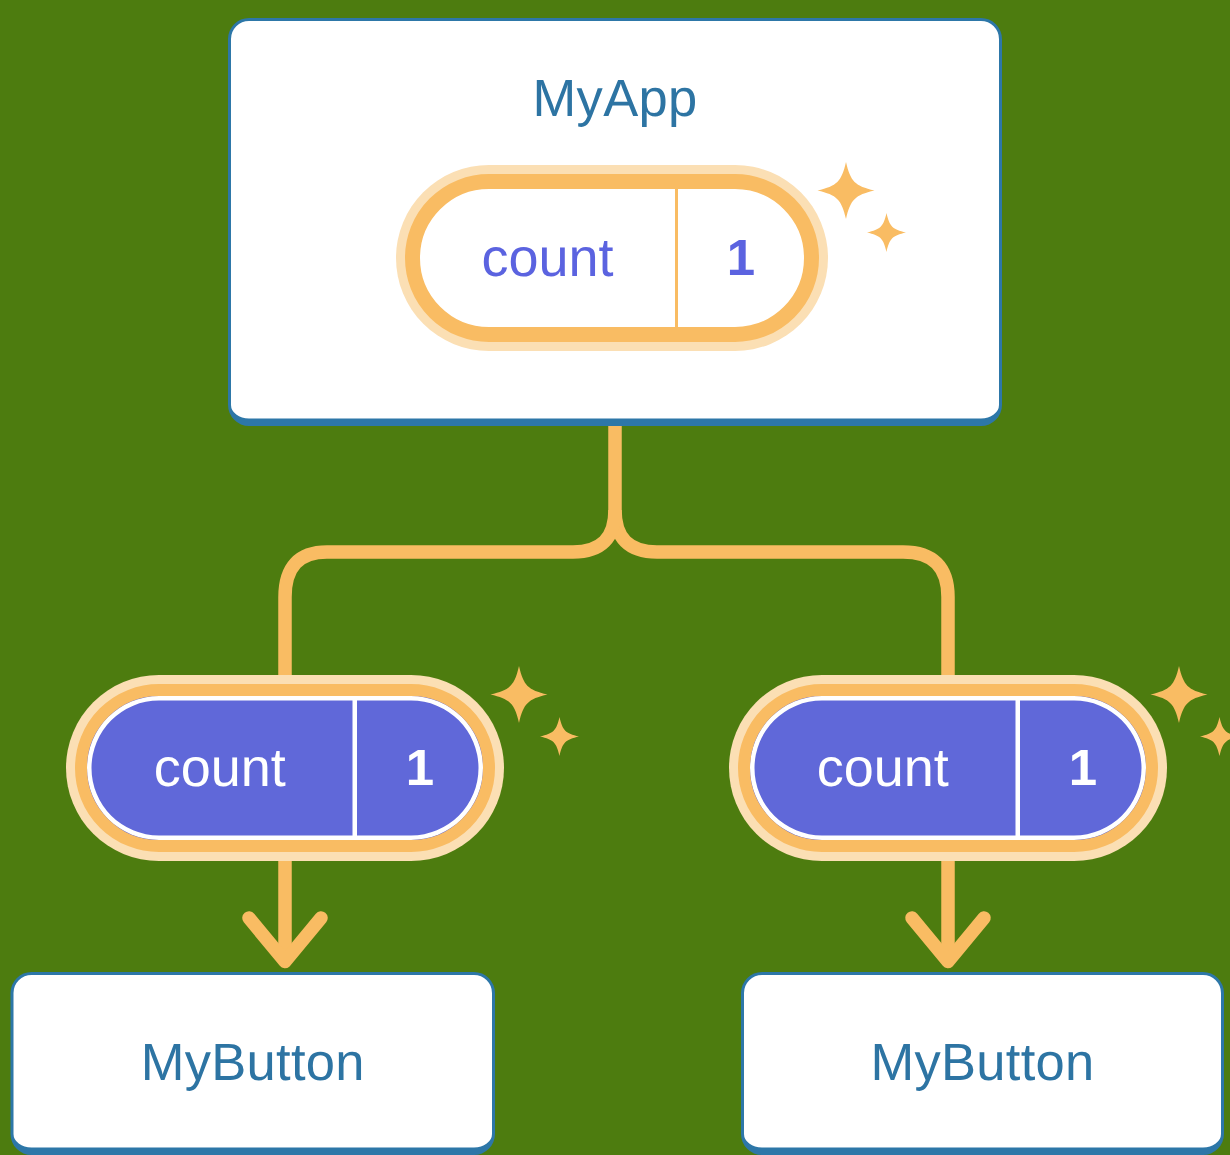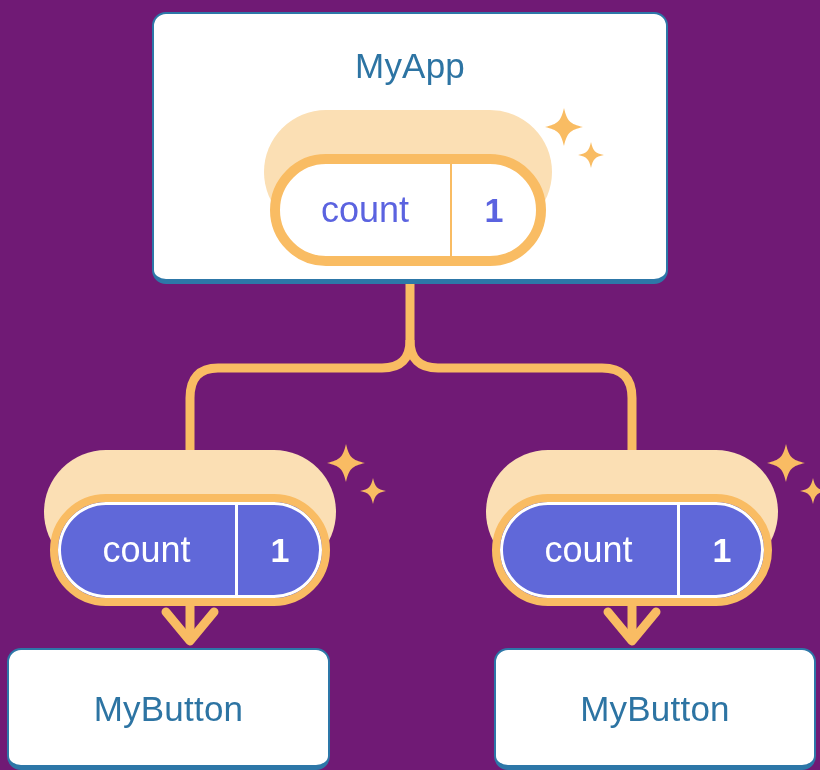--- a/index.html
+++ b/index.html
@@ -9,21 +9,21 @@
   body {
     width: 820px;
     height: 770px;
     overflow: hidden;
     font-family: "Liberation Sans", "DejaVu Sans", sans-serif;
   }
   #stage {
     position: relative;
     width: 820px;
     height: 770px;
-    background: #701a75;
+    background: #4d7c0f;
     overflow: hidden;
   }
   #wires {
     position: absolute;
     left: 0;
     top: 0;
     width: 820px;
     height: 770px;
     pointer-events: none;
   }
@@ -80,21 +80,20 @@
   .pill-wrap {
     position: absolute;
   }
   .pill {
     position: relative;
     box-sizing: border-box;
     display: flex;
     align-items: stretch;
     border-radius: 999px;
     overflow: hidden;
-    margin-top: 38px;
   }
 
   
   .pill-glow {
     position: absolute;
     border-radius: 999px;
     background: #fbdfb4;
   }
 
   .pill-cell {

